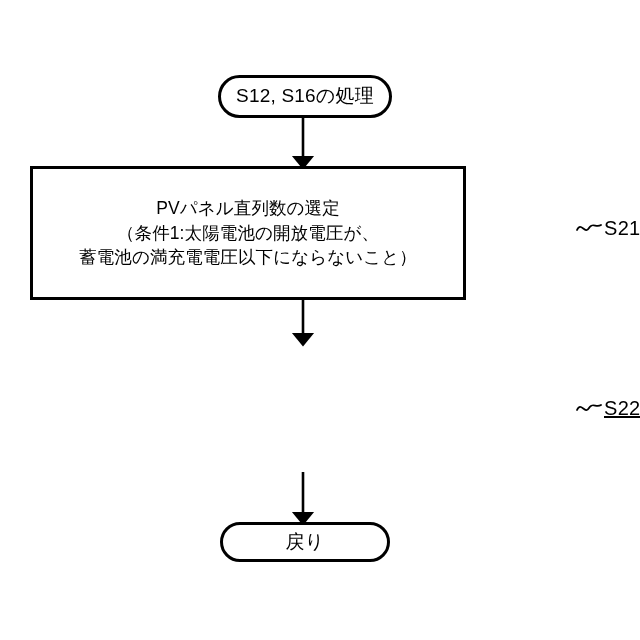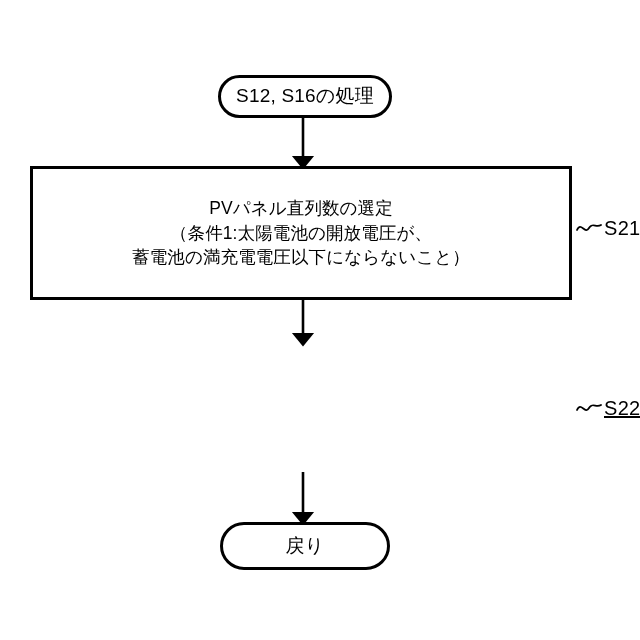--- a/index.html
+++ b/index.html
@@ -44,21 +44,21 @@
   #start-node {
     left: 198px;
     top: 75px;
     width: 174px;
     height: 43px;
   }
   #end-node {
     left: 200px;
     top: 522px;
     width: 170px;
-    height: 48px;
+    height: 40px;
     align-items: center;
   }
 
   
   .process-box {
     position: absolute;
     box-sizing: border-box;
     border: 3px solid #000000;
     background: #ffffff;
     display: flex;
@@ -70,21 +70,21 @@
     font-size: 17.5px;
     line-height: 1.42;
     letter-spacing: 0.1px;
     white-space: pre-line;
     padding: 0 8px;
   }
 
   #process-box-1 {
     left: 10px;
     top: 166px;
-    width: 542px;
+    width: 436px;
     height: 134px;
   }
   #process-box-2 {
     left: 10px;
     top: 343px;
     width: 542px;
     height: 129px;
   }
 
   

